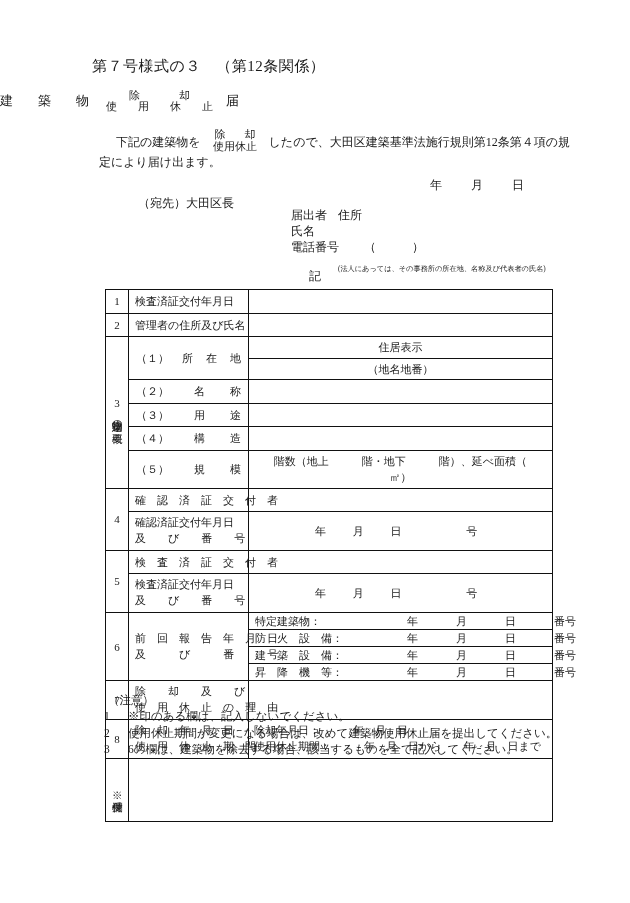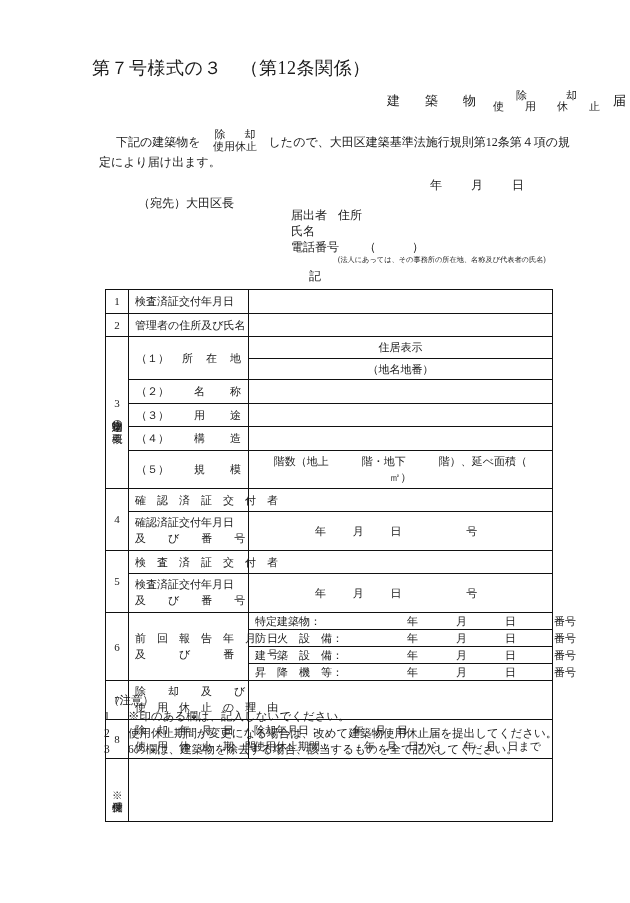--- a/index.html
+++ b/index.html
@@ -22,32 +22,32 @@
     position: absolute;
     inset: 0;
     overflow: hidden;
   }
 
   
   .form-no {
     position: absolute;
     left: 92px;
     top: 55px;
-    font-size: 18px;
+    font-size: 15px;
     letter-spacing: .5px;
     white-space: nowrap;
   }
 
   .doc-title {
     position: absolute;
     left: 0;
     right: 4px;
     top: 88px;
     display: flex;
-    justify-content: flex-end;
+    justify-content: flex-start;
     align-items: flex-end;
     gap: 0;
     font-size: 13px;
   }
   .doc-title .w {
     letter-spacing: 6px;
     padding-right: 6px;
   }
   .stack {
     display: inline-flex;
@@ -125,21 +125,21 @@
   }
   .applicant-sub {
     line-height: 1.32;
     white-space: nowrap;
   }
   .paren-blank { letter-spacing: 0; margin-left: 22px; }
   .note-corp {
     margin-left: 47px;
     font-size: 7.2px;
     line-height: 1.3;
-    margin-top: 1px;
+    margin-top: 10px;
     white-space: nowrap;
     color: #222;
   }
 
   .ki {
     position: absolute;
     top: 267px;
     left: 0;
     right: 0;
     text-align: center;

